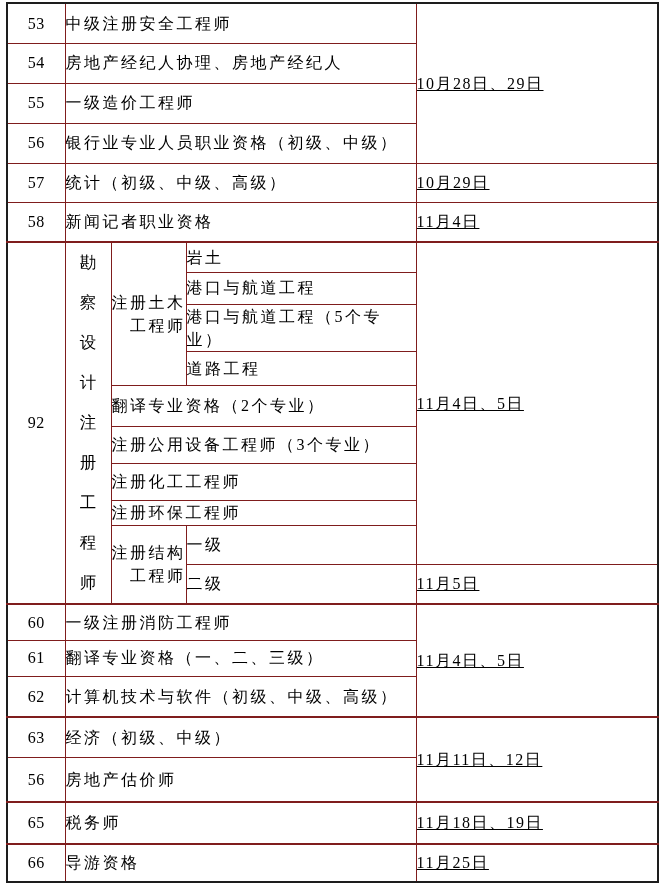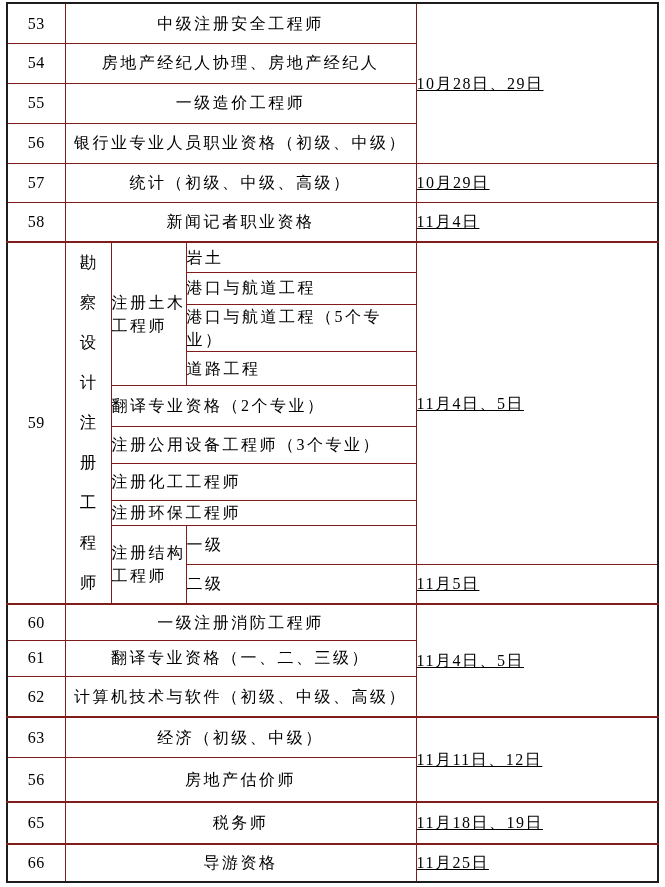--- a/index.html
+++ b/index.html
@@ -36,35 +36,35 @@
   tr.sect td { border-top-width: 2px; }
 
   td.c-num {
     text-align: center;
     font-size: 17px;
     letter-spacing: 0.5px;
   }
   td.c-name {
     padding-left: 11px;
     letter-spacing: 2.5px;
-    text-align: center;
   }
   td.c-group {            
     padding-left: 8px;
     letter-spacing: 2.5px;
   }
   td.c-sub {              
     padding-left: 8px;
     letter-spacing: 2.5px;
   }
   td.c-wrap {             
     padding-left: 8px;
     padding-right: 2px;
     letter-spacing: 2.5px;
     line-height: 25px;
+    text-align: right;
   }
   td.c-date {
     padding-left: 10px;
     letter-spacing: 1.5px;
     text-decoration: underline;
   }
   td.c-vert { text-align: center; }
   .vert-text {
     width: 18px;
     margin: 0 auto;
@@ -113,21 +113,21 @@
       <td class="c-date">10月29日</td>
     </tr>
 
     <tr style="height:40px">
       <td class="c-num">58</td>
       <td class="c-name" colspan="3">新闻记者职业资格</td>
       <td class="c-date">11月4日</td>
     </tr>
 
     <tr class="sect" style="height:30px">
-      <td class="c-num" rowspan="10">59</td>
+      <td class="c-num" rowspan="10">92</td>
       <td class="c-vert" rowspan="10">
         <div class="vert-text">勘察设计注册工程师</div>
       </td>
       <td class="c-wrap" rowspan="4">注册土木工程师</td>
       <td class="c-sub">岩土</td>
       <td class="c-date" rowspan="9">11月4日、5日</td>
     </tr>
     <tr style="height:32px">
       <td class="c-sub">港口与航道工程</td>
     </tr>

